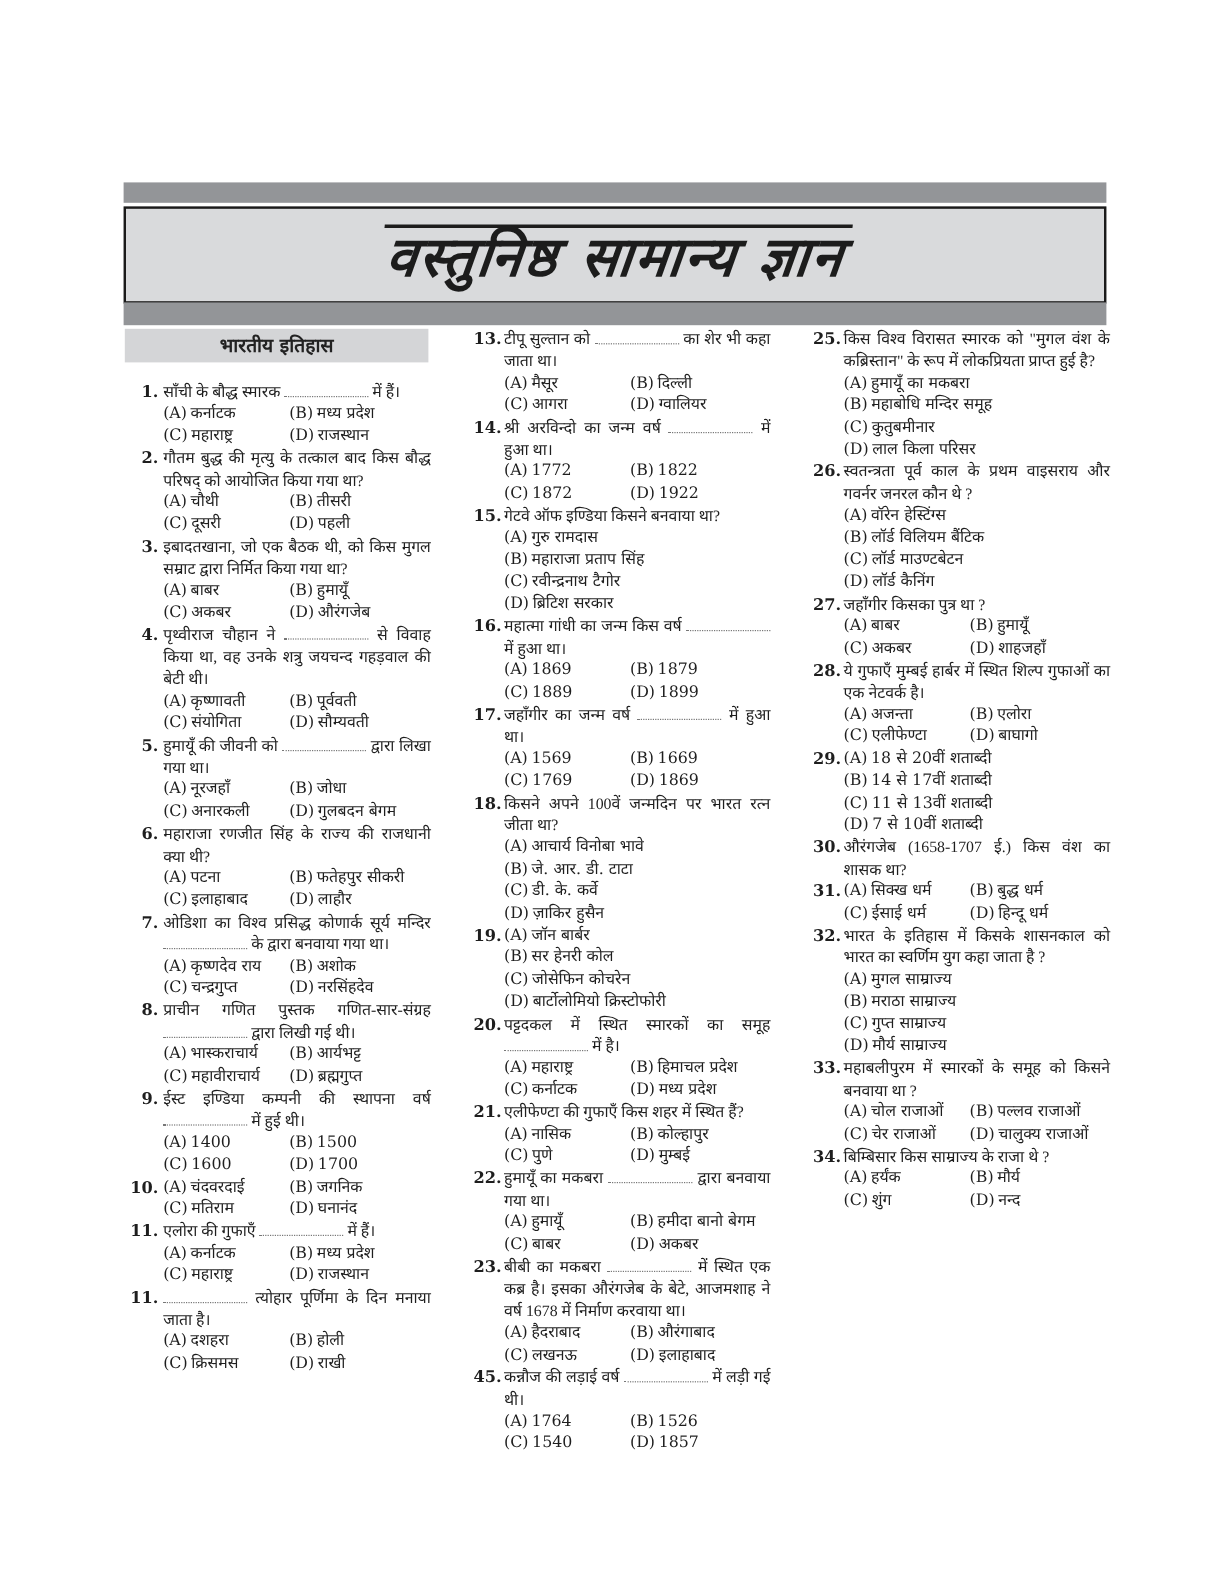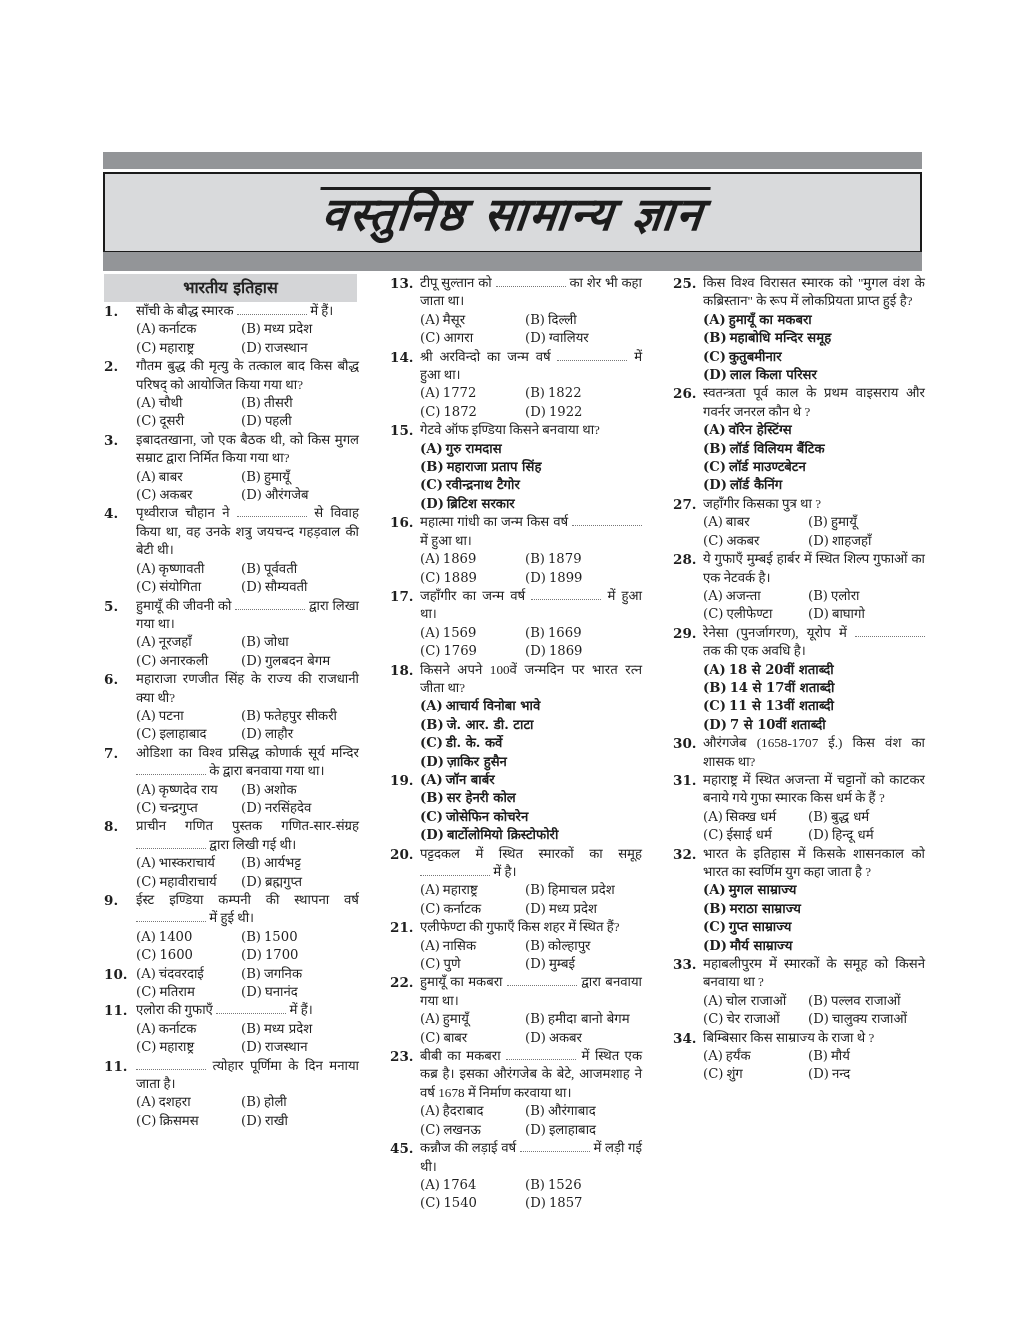--- a/index.html
+++ b/index.html
@@ -12,30 +12,30 @@
   .title-text { font-family: "DejaVu Sans", sans-serif; font-size: 46px; font-weight: bold; font-style: italic;
                 color: #1c1c1c; letter-spacing: 2px; border-top: 3px solid #1c1c1c; line-height: 1.05; padding: 0 4px; transform: skewX(-6deg); }
   .bottombar { position: absolute; left: 103px; top: 252px; width: 819px; height: 19px; background: #939598; }
 
   .col { position: absolute; top: 274px; font-size: 13.2px; line-height: 18.4px; }
   .col1 { left: 104px; width: 255px; }
   .col2 { left: 390px; width: 252px; }
   .col3 { left: 673px; width: 252px; }
 
   .section-head { background: #d4d5d7; height: 28px; width: 253px; display: flex; align-items: center; justify-content: center;
-                  font-family: "DejaVu Sans", sans-serif; font-weight: bold; font-size: 16px; color: #222; margin-bottom: 0; }
+                  font-family: "DejaVu Sans", sans-serif; font-weight: bold; font-size: 16px; color: #222; margin-bottom: 16px; }
 
   .q { position: relative; padding-left: 30px; }
-  .qnum { position: absolute; left: 0; top: 0; font-weight: bold; font-size: 13.5px; width: 28px; text-align: left; padding-right: 2px; }
+  .qnum { position: absolute; left: 0; top: 0; font-weight: bold; font-size: 13.5px; width: 28px; text-align: right; padding-right: 2px; }
   .col1 .q { padding-left: 32px; }
   .col1 .qnum { width: 28px; }
   .qtext { text-align: justify; font-family: Liberation Serif, serif; }
   .blank { display: inline-block; width: 70px; border-bottom: 1px dotted #777; height: 9px; vertical-align: baseline; }
   .opts { display: grid; grid-template-columns: 105px 1fr; }
-  .opts.wide { grid-template-columns: 1fr; font-weight: bold; }
+  .opts.wide { grid-template-columns: 1fr; }
   .opt { white-space: nowrap; }
   .opt .lbl { margin-right: 3px; }
 </style>
 </head>
 <body>
 
 <div class="topbar"></div>
 <div class="title-box">
   <span class="title-text">वस्तुनिष्ठ सामान्य ज्ञान</span>
 </div>
@@ -325,35 +325,33 @@
     <div class="qtext"><span class="pre">ये गुफाएँ मुम्बई हार्बर में स्थित शिल्प गुफाओं का एक नेटवर्क है।</span><span class="post"></span></div>
     <div class="opts">
           <div class="opt"><span class="lbl">(A)</span><span>अजन्ता</span></div>
           <div class="opt"><span class="lbl">(B)</span><span>एलोरा</span></div>
           <div class="opt"><span class="lbl">(C)</span><span>एलीफेण्टा</span></div>
           <div class="opt"><span class="lbl">(D)</span><span>बाघागो</span></div>
         </div>
   </div>
       <div class="q">
     <span class="qnum">29.</span>
-    <div class="qtext"><span class="pre">रेनेसा (पुनर्जागरण), यूरोप में</span> <span class="blank"></span> <span class="post">तक की एक अवधि है।</span></div>
     <div class="opts wide">
           <div class="opt"><span class="lbl">(A)</span><span>18 से 20वीं शताब्दी</span></div>
           <div class="opt"><span class="lbl">(B)</span><span>14 से 17वीं शताब्दी</span></div>
           <div class="opt"><span class="lbl">(C)</span><span>11 से 13वीं शताब्दी</span></div>
           <div class="opt"><span class="lbl">(D)</span><span>7 से 10वीं शताब्दी</span></div>
         </div>
   </div>
       <div class="q">
     <span class="qnum">30.</span>
     <div class="qtext"><span class="pre">औरंगजेब (1658-1707 ई.) किस वंश का शासक था?</span><span class="post"></span></div>
   </div>
       <div class="q">
     <span class="qnum">31.</span>
-    <div class="qtext"><span class="pre">महाराष्ट्र में स्थित अजन्ता में चट्टानों को काटकर बनाये गये गुफा स्मारक किस धर्म के हैं ?</span><span class="post"></span></div>
     <div class="opts">
           <div class="opt"><span class="lbl">(A)</span><span>सिक्ख धर्म</span></div>
           <div class="opt"><span class="lbl">(B)</span><span>बुद्ध धर्म</span></div>
           <div class="opt"><span class="lbl">(C)</span><span>ईसाई धर्म</span></div>
           <div class="opt"><span class="lbl">(D)</span><span>हिन्दू धर्म</span></div>
         </div>
   </div>
       <div class="q">
     <span class="qnum">32.</span>
     <div class="qtext"><span class="pre">भारत के इतिहास में किसके शासनकाल को भारत का स्वर्णिम युग कहा जाता है ?</span><span class="post"></span></div>

